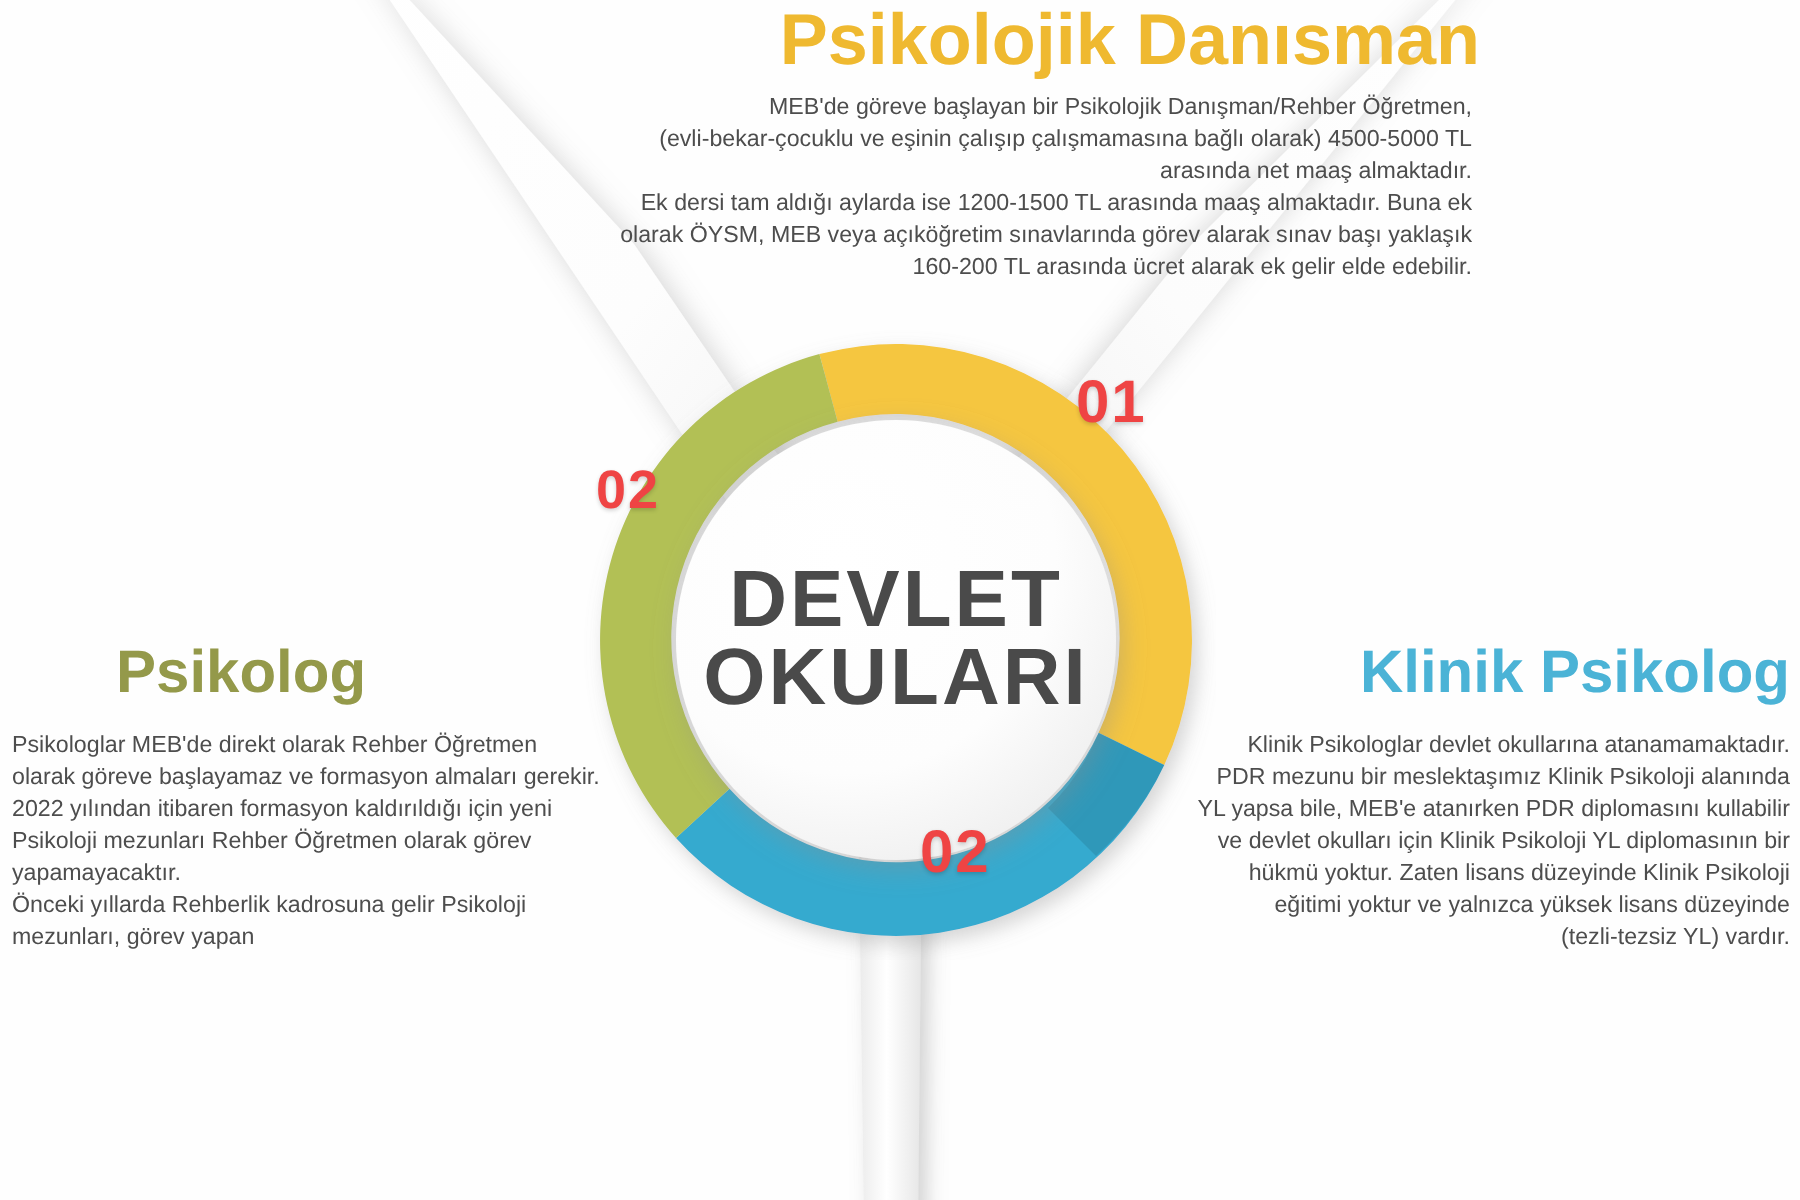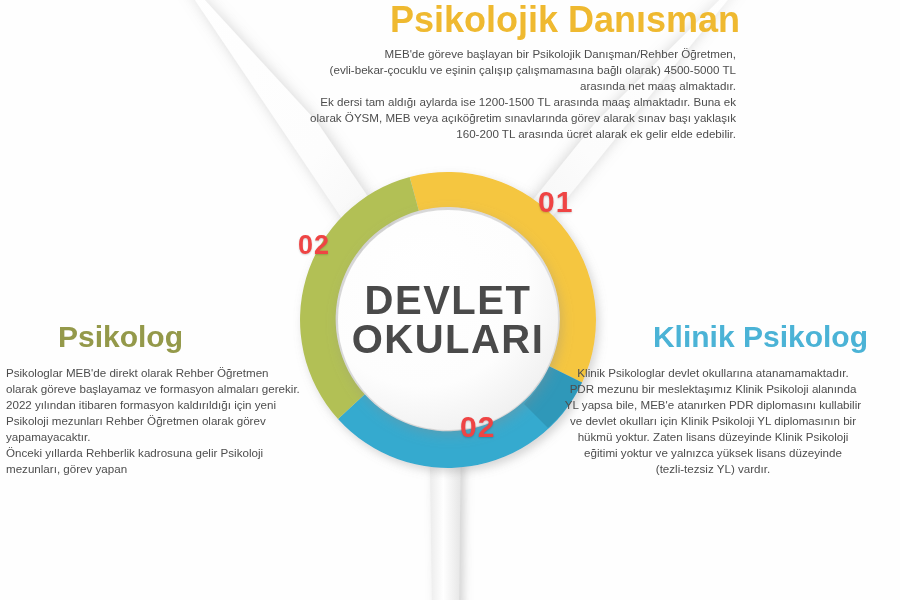--- a/index.html
+++ b/index.html
@@ -52,23 +52,23 @@
   #top-block{ position:absolute; left:180px; top:2px; width:560px; text-align:right; }
   #top-title{ font-size:36px; color:#EFB930; margin-bottom:8px; }
   #top-body{ padding:0 4px; }
 
   
   #left-block{ position:absolute; left:6px; top:322px; width:310px; text-align:left; }
   #left-title{ font-size:30px; color:#94994A; margin-left:52px; margin-bottom:13px; }
   #left-body{ color:#4d4d4d; }
 
   
-  #right-block{ position:absolute; left:558px; top:322px; width:310px; text-align:right; }
+  #right-block{ position:absolute; left:585px; top:322px; width:310px; text-align:right; }
   #right-title{ font-size:30px; color:#4BB3D6; margin-bottom:13px; }
-  #right-body{ color:#4d4d4d;text-align:center; }
+  #right-body{ color:#4d4d4d; }
 </style>
 </head>
 <body>
 
 <div id="stage">
 
   <svg id="blades" viewBox="0 0 900 600">
     <defs>
       <linearGradient id="bladeTL" x1="0" y1="0" x2="1" y2="1">
         <stop offset="0%" stop-color="#ffffff"></stop>

